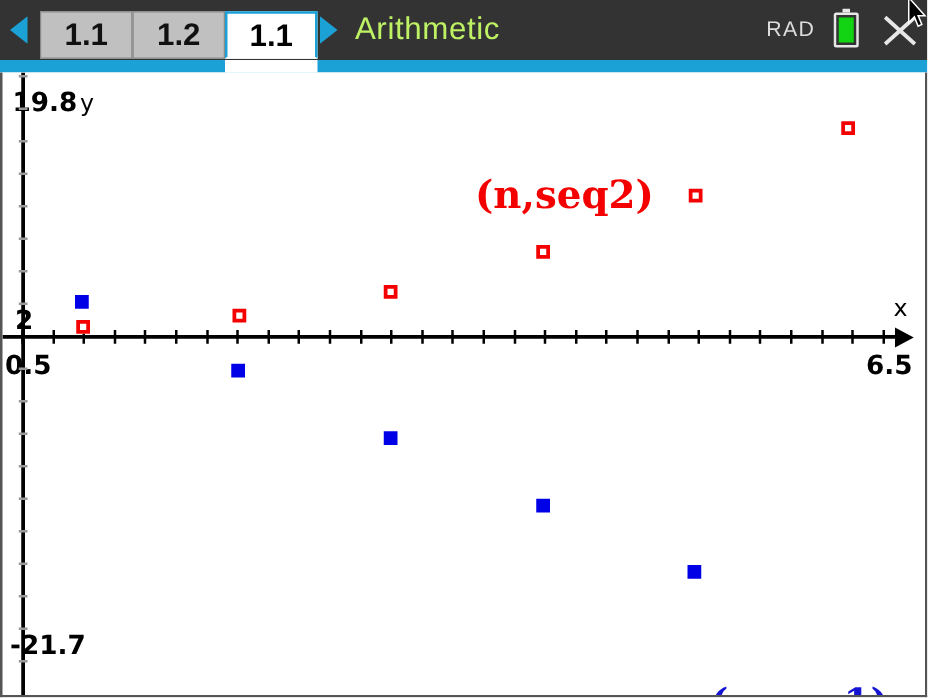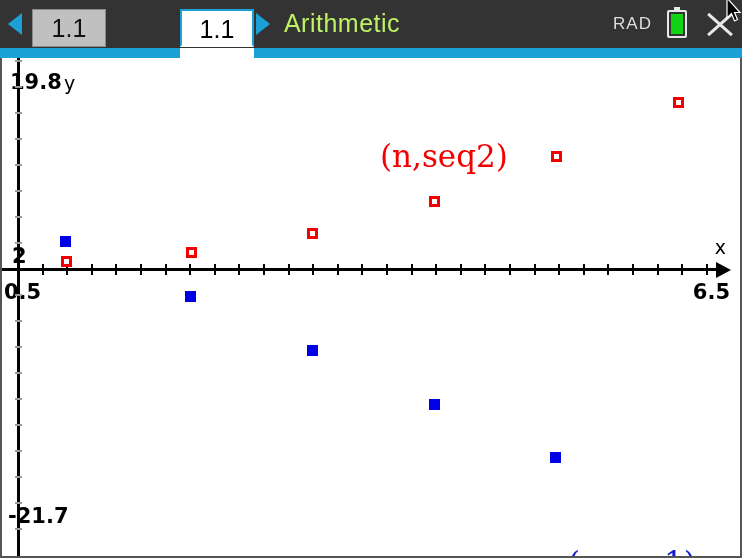--- a/index.html
+++ b/index.html
@@ -49,20 +49,21 @@
     height: 38px;
     width: 74px;
     background: #c0c0c0;
     color: #111111;
     font-size: 25px;
     font-family: "Liberation Sans", sans-serif;
     text-align: center;
     line-height: 37px;
     box-sizing: border-box;
     border: 1px solid #8a8a8a;
+    font-weight: bold;
   }
   .tab.active {
     background: #ffffff;
     border: 2px solid #1ba1d6;
     border-bottom: 2px solid #ffffff;
     color: #000000;
     z-index: 5;
   }
   .tab-0 { left: 32px; }
   .tab-1 { left: 106px; }
@@ -229,37 +230,38 @@
     position: absolute;
     color: #000000;
     font-family: "DejaVu Sans", sans-serif;
     font-size: 19px;
     white-space: nowrap;
   }
 
   .series-label {
     position: absolute;
     font-family: "DejaVu Serif", serif;
-    font-weight: normal;
+    font-weight: bold;
     font-size: 31px;
     white-space: nowrap;
   }
   .label-seq2 { color: #f40000; }
   .label-seq1 { color: #1414d2; }
 </style>
 </head>
 <body>
 
 <div class="screen">
 
   <div class="header">
 
     <div class="nav-arrow nav-left"></div>
 
     <div class="tab tab-0">1.1</div>
+    <div class="tab tab-1">1.2</div>
     <div class="tab tab-2 active">1.1</div>
 
     <div class="nav-arrow nav-right"></div>
 
     <div class="doc-title">Arithmetic</div>
 
     <div class="angle-mode">RAD</div>
 
     <div class="battery">
       <div class="battery-fill"></div>

